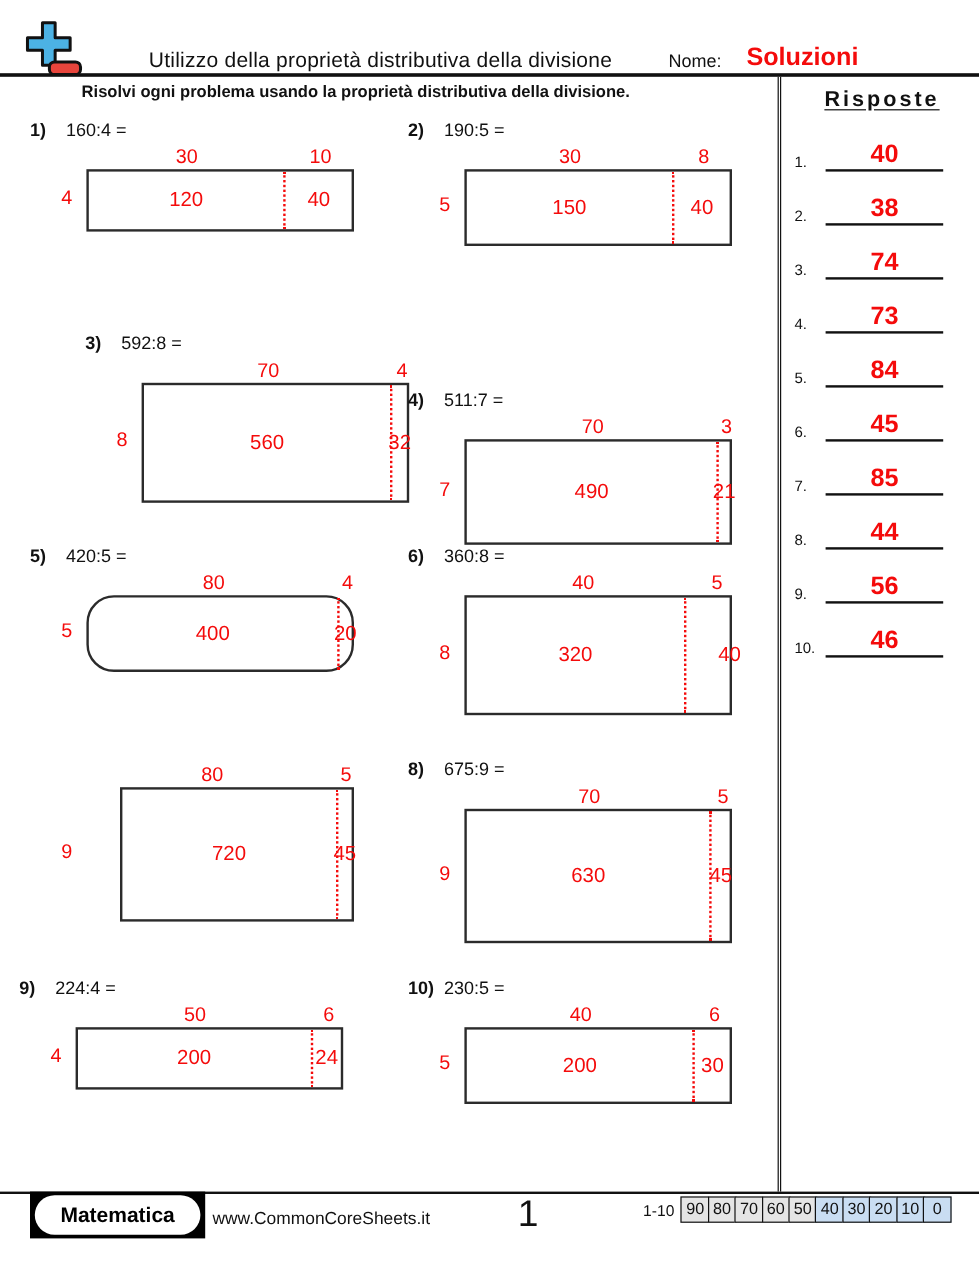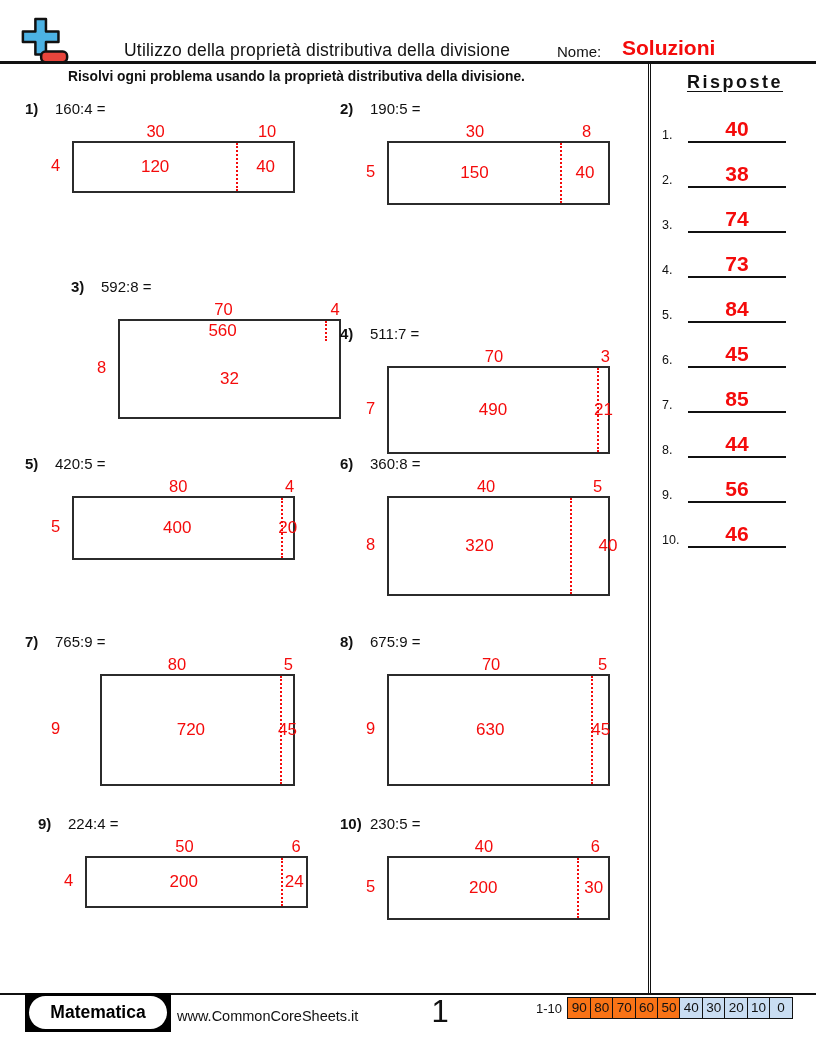--- a/index.html
+++ b/index.html
@@ -48,21 +48,21 @@
     display:flex; align-items:stretch; }
   .badge-pill { flex:1; margin:3px 4px; background:#fff; border-radius:17px;
     display:flex; align-items:center; justify-content:center;
     font-weight:bold; font-size:17.5px; color:#000; }
   .website { position:absolute; left:177px; top:1008px; font-size:14.5px; }
   .page-num { position:absolute; left:418px; top:994px; width:44px; text-align:center; font-size:31px; }
   .score { position:absolute; right:23px; top:997px; display:flex; align-items:center; }
   .score-label { font-size:13px; margin-right:7px; }
   .score-cells { display:flex; }
   .score-cell { width:22px; height:20px; border:1.6px solid #111; margin-left:-1.6px;
-    text-align:center; font-size:13.5px; line-height:20px; background:#f97316; }
+    text-align:center; font-size:13.5px; line-height:20px; background:#e5e5e5; }
   .score-cell.hl { background:var(--score-blue); }
 </style>
 </head>
 <body>
 
 <div class="sheet">
 
   <svg class="logo" viewBox="0 0 52 52" aria-hidden="true">
     <path d="M16 3 h11 v13 h13 v11 h-13 v13 h-11 v-13 h-13 v-11 h13 z" fill="var(--logo-blue)" stroke="#111" stroke-width="2.6" stroke-linejoin="round"></path>
     <rect x="22" y="37" width="27" height="11" rx="4.5" fill="var(--logo-red)" stroke="#111" stroke-width="2.6"></rect>
@@ -116,21 +116,21 @@
     <div class="prob-head">
       <span class="pnum">3)</span><span class="pexp">592:8 =</span>
     </div>
     <div class="model">
       <span class="divisor" style="top: 61px;">8</span>
       <div class="area">
         <div class="top-labels">
           <span class="lab-l" style="width: 94.5946%;">70</span>
           <span class="lab-r">4</span>
         </div>
-        <div class="rect" style="height: 96px; flex-direction: column;">
+        <div class="rect" style="height: 96px;">
           <div class="part-l" style="width: 94.5946%;">560</div>
           <div class="part-r">32</div>
         </div>
       </div>
     </div>
   </div>
 
   <div class="problem" style="left: 340px; top: 278px; margin-top: 47px;">
     <div class="prob-head">
       <span class="pnum">4)</span><span class="pexp">511:7 =</span>
@@ -154,21 +154,21 @@
     <div class="prob-head">
       <span class="pnum">5)</span><span class="pexp">420:5 =</span>
     </div>
     <div class="model">
       <span class="divisor" style="top: 43px;">5</span>
       <div class="area">
         <div class="top-labels">
           <span class="lab-l" style="width: 95.2381%;">80</span>
           <span class="lab-r">4</span>
         </div>
-        <div class="rect" style="height: 60px;">
+        <div class="rect" style="height: 60px; border-radius: 23px;">
           <div class="part-l" style="width: 95.2381%;">400</div>
           <div class="part-r">20</div>
         </div>
       </div>
     </div>
   </div>
 
   <div class="problem" style="left: 340px; top: 455px;">
     <div class="prob-head">
       <span class="pnum">6)</span><span class="pexp">360:8 =</span>
@@ -182,23 +182,20 @@
         </div>
         <div class="rect" style="height: 96px; gap: 36px;">
           <div class="part-l" style="width: 88.8889%;">320</div>
           <div class="part-r">40</div>
         </div>
       </div>
     </div>
   </div>
 
   <div class="problem" style="left: 25px; top: 633px;">
-    <div class="prob-head">
-      <span class="pnum">7)</span><span class="pexp">765:9 =</span>
-    </div>
     <div class="model">
       <span class="divisor" style="top: 67px;">9</span>
       <div class="area">
         <div class="top-labels">
           <span class="lab-l" style="width: 94.1176%;">80</span>
           <span class="lab-r">5</span>
         </div>
         <div class="rect" style="height: 108px; margin-left: 28px;">
           <div class="part-l" style="width: 94.1176%;">720</div>
           <div class="part-r">45</div>
@@ -219,21 +216,21 @@
           <span class="lab-r">5</span>
         </div>
         <div class="rect" style="height: 108px;">
           <div class="part-l" style="width: 93.3333%;">630</div>
           <div class="part-r">45</div>
         </div>
       </div>
     </div>
   </div>
 
-  <div class="problem" style="left: 38px; top: 815px;">
+  <div class="problem" style="left: 16px; top: 815px;">
     <div class="prob-head">
       <span class="pnum">9)</span><span class="pexp">224:4 =</span>
     </div>
     <div class="model">
       <span class="divisor" style="top: 37px;">4</span>
       <div class="area">
         <div class="top-labels">
           <span class="lab-l" style="width: 89.2857%;">50</span>
           <span class="lab-r">6</span>
         </div>

